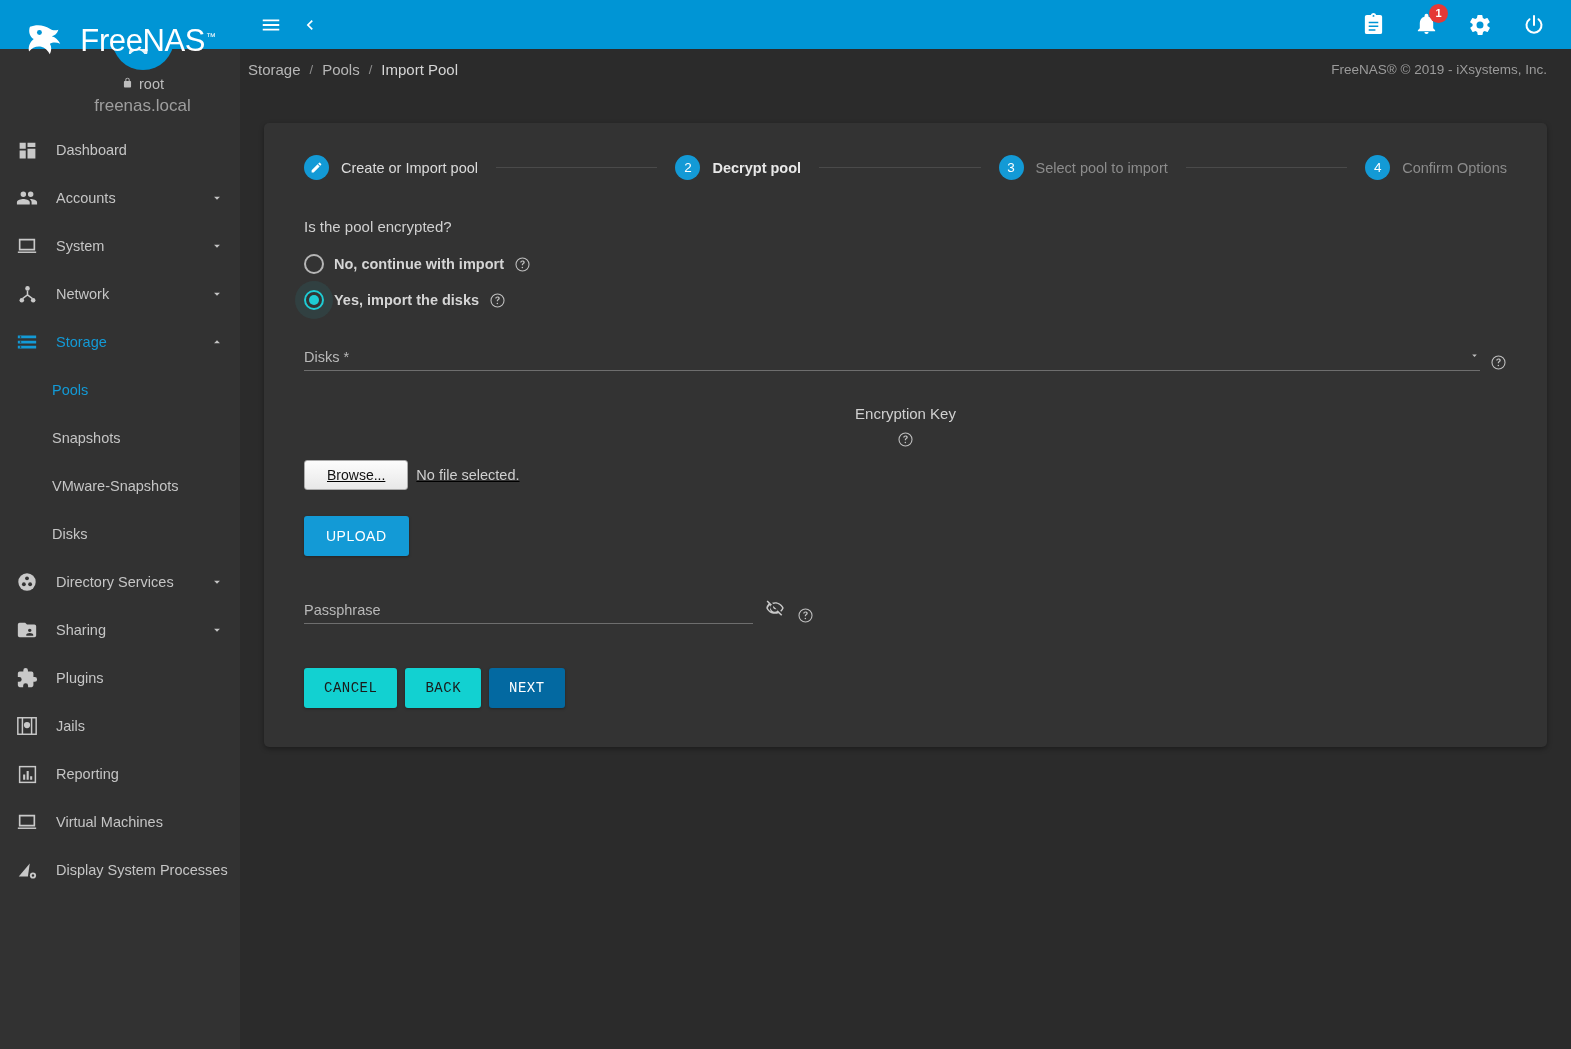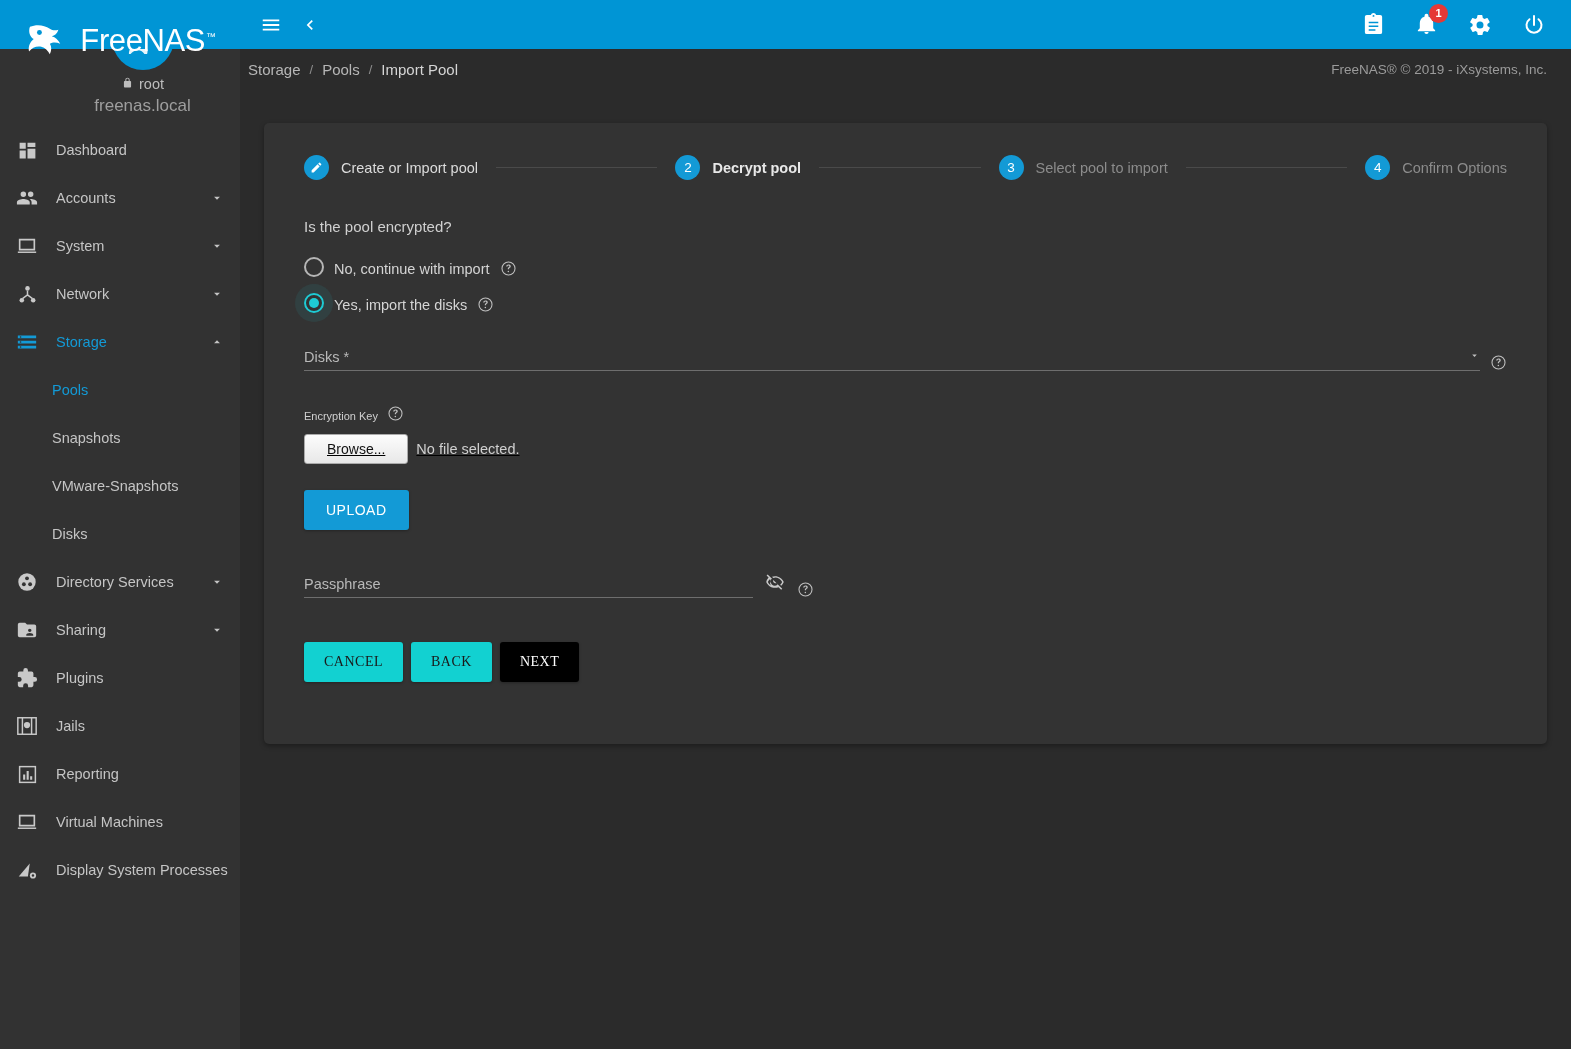--- a/index.html
+++ b/index.html
@@ -116,21 +116,21 @@
   .crumb-sep { color: #8e8e8e; font-size: 13px; }
   .copyright {
     margin-left: auto; color: #9b9b9b; font-size: 13.5px; white-space: nowrap;
   }
 
   .card {
     margin: 34px 24px 12px 24px;
     background: #333333;
     border-radius: 5px;
     box-shadow: 0 2px 5px rgba(0,0,0,0.35);
-    padding: 26px 40px 62px 40px;
+    padding: 26px 40px 39px 40px;
     min-height: 570px;
   }
 
   
   .stepper { display: flex; align-items: center; padding: 6px 0 0 0; }
   .step { display: flex; align-items: center; flex: 0 0 auto; }
   .step-circle {
     width: 25px; height: 25px; border-radius: 50%;
     background: #139ad6; color: #fff;
     display: flex; align-items: center; justify-content: center;
@@ -141,22 +141,22 @@
     white-space: nowrap; font-weight: 700;
   }
   .step.done .step-label { font-weight: 400; color: #dcdcdc; }
   .step.pending .step-label { color: #8c8c8c; font-weight: 400; }
   .step-line { flex: 1 1 auto; height: 1px; background: #4a4a4a; margin: 0 18px; }
 
   
   .form { padding-top: 38px; }
   .question { color: #d0d0d0; font-size: 15px; margin-bottom: 16px; }
   .radio-row {
-    display: flex; align-items: flex-end; gap: 10px;
-    margin-bottom: 10px; height: 26px;
+    display: flex; align-items: center; gap: 10px;
+    margin-bottom: 10px; height: 26px; font-weight: bold;
   }
   .radio {
     position: relative; width: 20px; height: 20px; flex: 0 0 20px;
     border-radius: 50%; border: 2px solid #b6b6b6;
     cursor: pointer;
   }
   .radio.checked {
     border-color: #1ecbd4;
     box-shadow: 0 0 0 9px rgba(30,203,212,0.09);
   }
@@ -182,22 +182,22 @@
     cursor: pointer;
   }
   .select-text { color: #b9b9b9; font-size: 14.5px; padding-bottom: 5px; }
   .select-arrow {
     margin-left: auto; padding-bottom: 7px;
     color: #c0c0c0; font-size: 10px;
   }
   .select-help { padding-bottom: 4px; }
 
   .enc-key-label {
-    margin-top: 34px; display: flex; align-items: flex-end; gap: 9px;
-    color: #d0d0d0; font-size: 11px;
+    margin-top: 34px; display: flex; align-items: center; gap: 9px;
+    color: #d0d0d0; font-size: 15px; flex-direction: column;
   }
   .file-row { margin-top: 12px; display: flex; align-items: center; gap: 8px; text-decoration: underline; }
   .browse-btn {
     background: linear-gradient(#fcfcfc,#e8e8e8);
     border: 1px solid #aaa; border-radius: 3px;
     color: #111; font-size: 14px;
     padding: 6px 22px; cursor: pointer;
     font-family: "Liberation Sans", sans-serif;
   }
   .file-name { color: #d0d0d0; font-size: 14.5px; }
@@ -229,24 +229,24 @@
   .pass-input::placeholder { color: #b9b9b9; opacity: 1; }
   .eye-icon { color: #c9c9c9; cursor: pointer; padding-bottom: 2px; }
   .pass-help { padding-bottom: 3px; }
 
   .actions { margin-top: 44px; display: flex; gap: 8px; }
   .btn {
     border: none; border-radius: 3px;
     font-size: 14px; font-weight: 500; letter-spacing: 0.5px;
     padding: 12px 20px; cursor: pointer;
     box-shadow: 0 1px 3px rgba(0,0,0,0.3);
-    font-family: Liberation Serif, serif;
+    font-family: Liberation Mono, monospace;
   }
   .btn-cancel, .btn-back { background: #12d1d1; color: #1a1a1a; }
-  .btn-next { background: #000000; color: #fff; }
+  .btn-next { background: #0369a1; color: #fff; }
 </style>
 </head>
 <body>
 
 <div class="app">
 
   <div class="topbar">
     <div class="brand">
       <svg class="brand-logo" viewBox="0 0 48 38">
         <path fill="#ffffff" d="M6 4c7-3 15-2 21 2 3 2 6 2 9 1-1 4-4 6-7 7 4 1 7 4 9 8-4-2-8-2-11 0 2 3 2 7 0 11-2-4-5-7-9-8-5-1-10 1-13 5-1-5 1-10 5-13C6 15 4 9 6 4z"></path>

